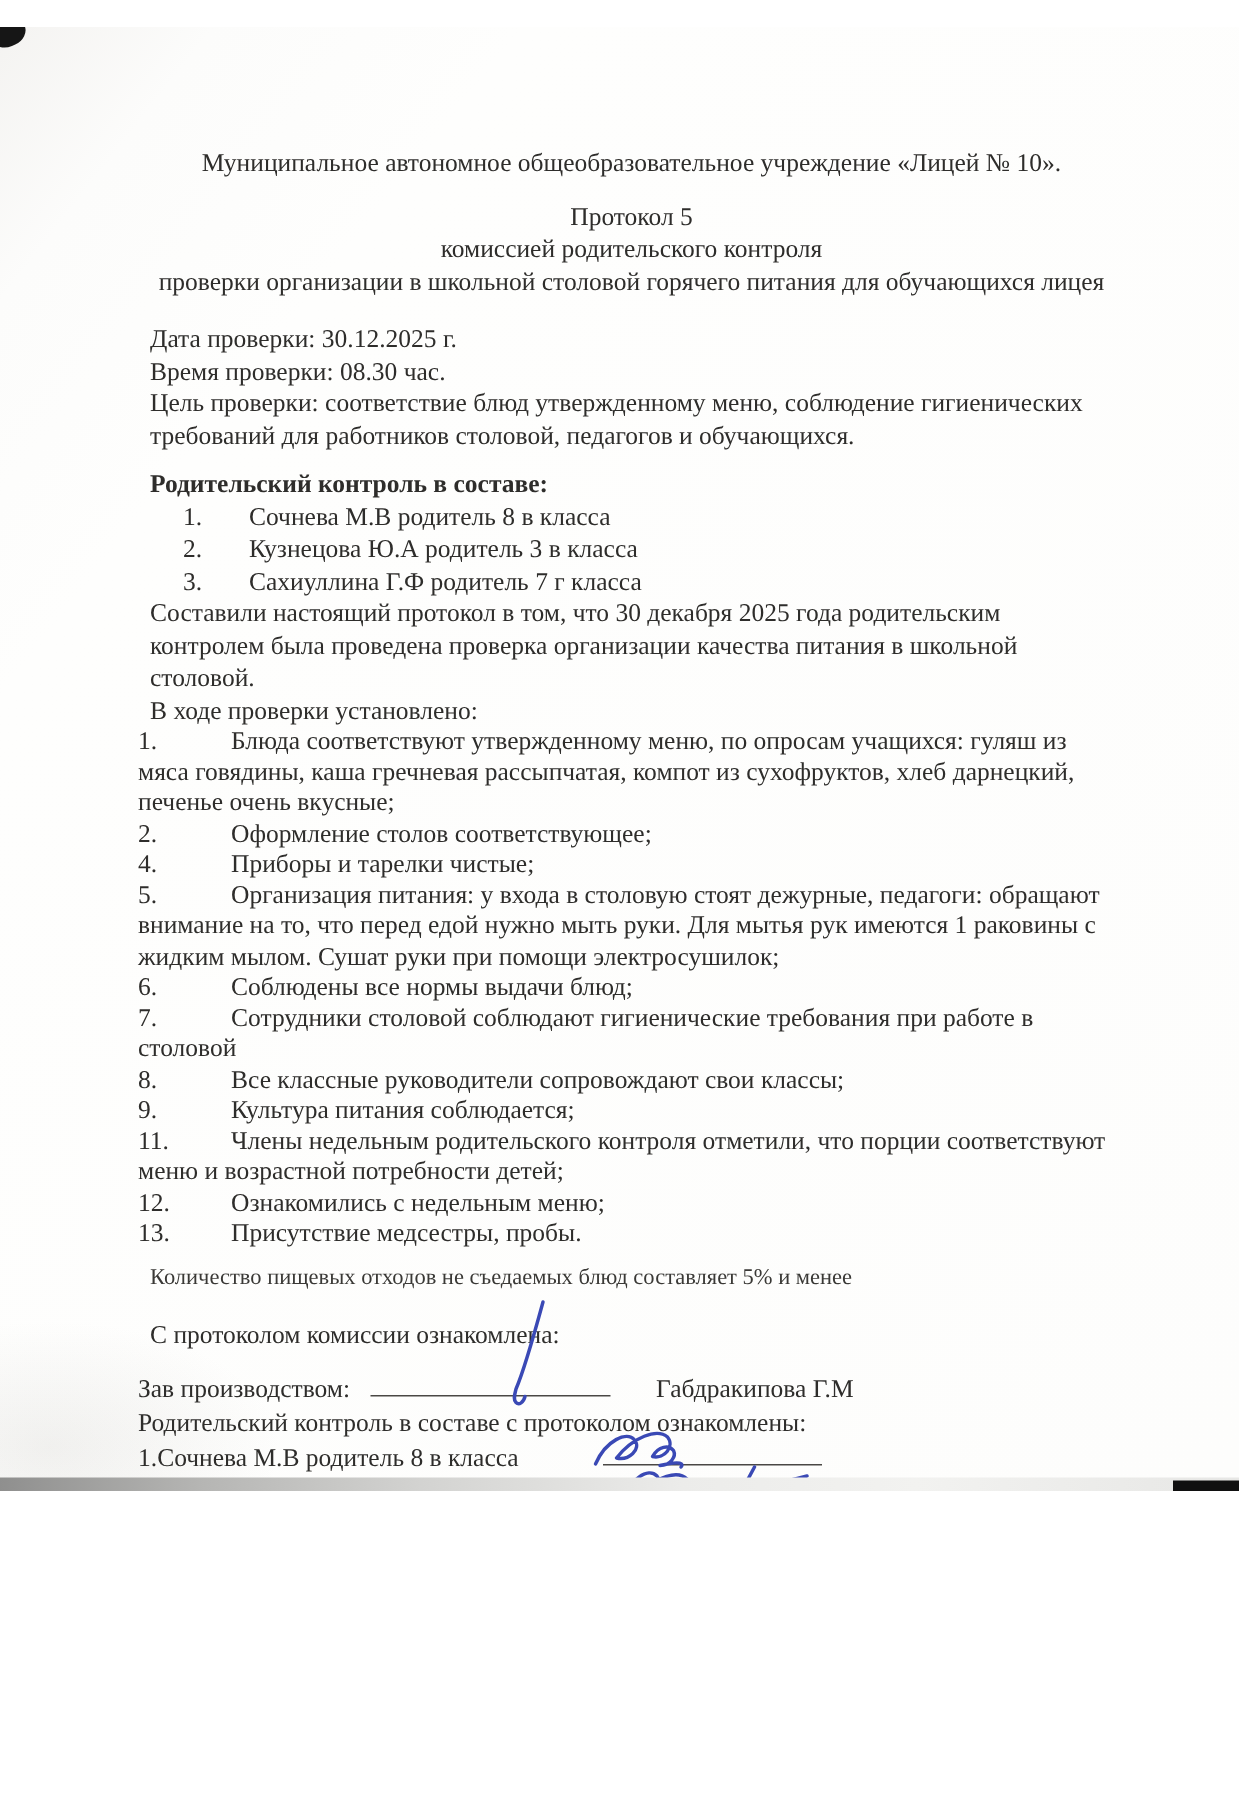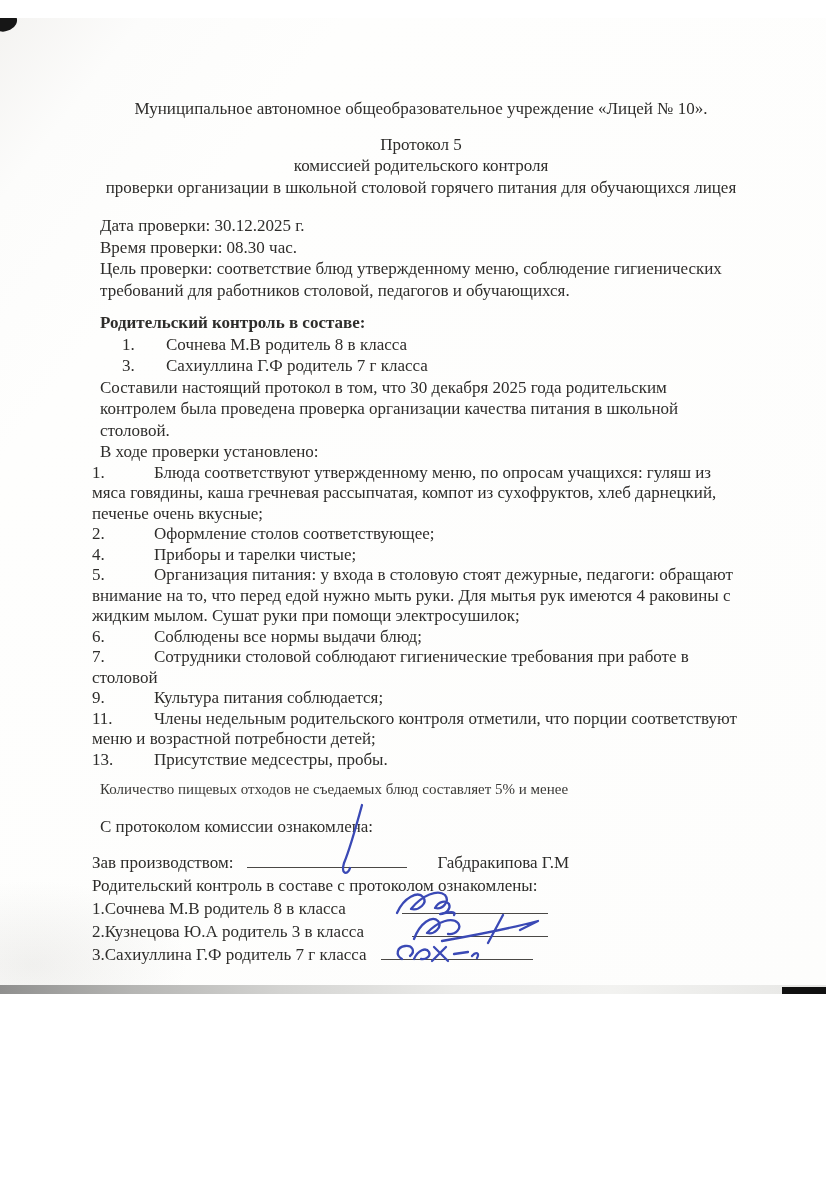--- a/index.html
+++ b/index.html
@@ -68,34 +68,37 @@
 
     <div class="meta">
       <div>Дата проверки: 30.12.2025 г.</div>
       <div>Время проверки: 08.30 час.</div>
       <div>Цель проверки: соответствие блюд утвержденному меню, соблюдение гигиенических требований для работников столовой, педагогов и обучающихся.</div>
     </div>
 
     <div class="commission">
       <div class="c-head">Родительский контроль в составе:</div>
       <div class="c-row"><span class="c-num">1.</span><span>Сочнева М.В  родитель 8 в класса</span></div>
+      <div class="c-row"><span class="c-num">2.</span><span>Кузнецова Ю.А  родитель 3 в класса</span></div>
       <div class="c-row"><span class="c-num">3.</span><span>Сахиуллина Г.Ф  родитель 7 г класса</span></div>
       <div class="statement">Составили настоящий протокол в том, что 30 декабря 2025 года  родительским контролем была проведена проверка организации  качества питания в школьной столовой.</div>
       <div>В ходе проверки установлено:</div>
     </div>
 
     <div class="findings">
       <p class="f-item"><span class="f-num">1.</span><span>Блюда соответствуют утвержденному меню, по опросам учащихся: гуляш из мяса говядины, каша гречневая рассыпчатая, компот из сухофруктов, хлеб дарнецкий, печенье очень вкусные;</span></p>
       <p class="f-item"><span class="f-num">2.</span><span>Оформление столов соответствующее;</span></p>
       <p class="f-item"><span class="f-num">4.</span><span>Приборы и тарелки чистые;</span></p>
-      <p class="f-item"><span class="f-num">5.</span><span>Организация питания: у входа в столовую стоят дежурные, педагоги: обращают внимание на то, что перед едой нужно мыть руки. Для мытья рук имеются 4 раковины с жидким  мылом. Сушат руки при помощи электросушилок;</span></p>
+      <p class="f-item"><span class="f-num">5.</span><span>Организация питания: у входа в столовую стоят дежурные, педагоги: обращают внимание на то, что перед едой нужно мыть руки. Для мытья рук имеются 1 раковины с жидким  мылом. Сушат руки при помощи электросушилок;</span></p>
       <p class="f-item"><span class="f-num">6.</span><span>Соблюдены все нормы  выдачи блюд;</span></p>
       <p class="f-item"><span class="f-num">7.</span><span>Сотрудники столовой соблюдают гигиенические требования при работе в столовой</span></p>
+      <p class="f-item"><span class="f-num">8.</span><span>Все классные руководители сопровождают свои классы;</span></p>
       <p class="f-item"><span class="f-num">9.</span><span>Культура питания соблюдается;</span></p>
       <p class="f-item"><span class="f-num">11.</span><span>Члены недельным родительского контроля  отметили, что порции соответствуют меню и возрастной потребности детей;</span></p>
+      <p class="f-item"><span class="f-num">12.</span><span>Ознакомились с  недельным меню;</span></p>
       <p class="f-item"><span class="f-num">13.</span><span>Присутствие медсестры, пробы.</span></p>
     </div>
 
     <div class="waste">Количество пищевых отходов не съедаемых блюд составляет  5% и менее</div>
 
     <div class="ack-intro">С протоколом комиссии ознакомлена:</div>
 
     <div class="ackblock">
       <div class="ack-row"><span>Зав производством:</span><span class="sig-line zl"></span><span class="zn">Габдракипова Г.М</span></div>
       <div class="ack-row">Родительский контроль в составе с протоколом ознакомлены:</div>

